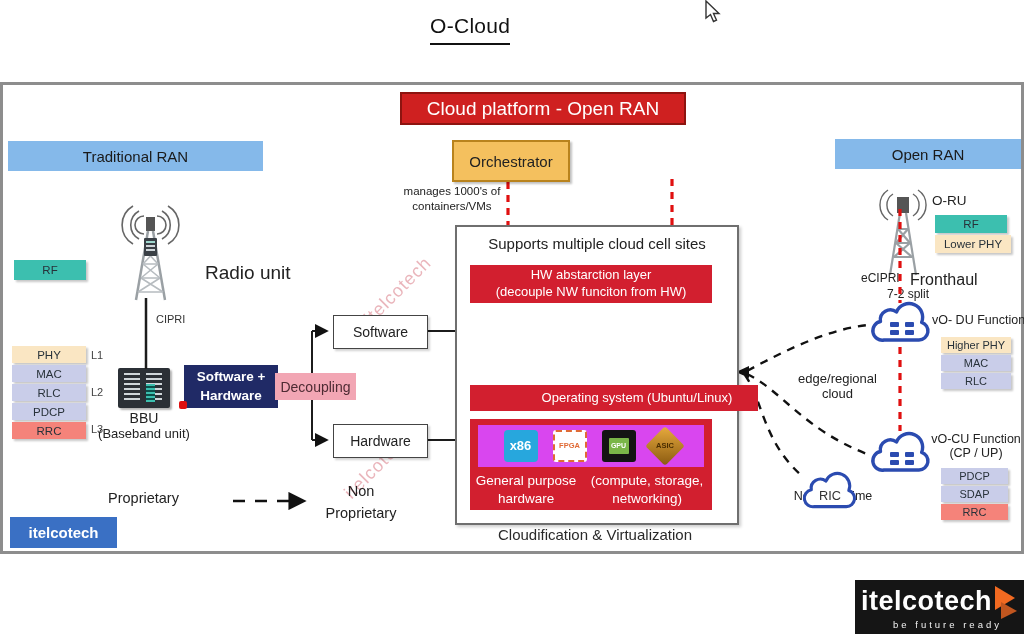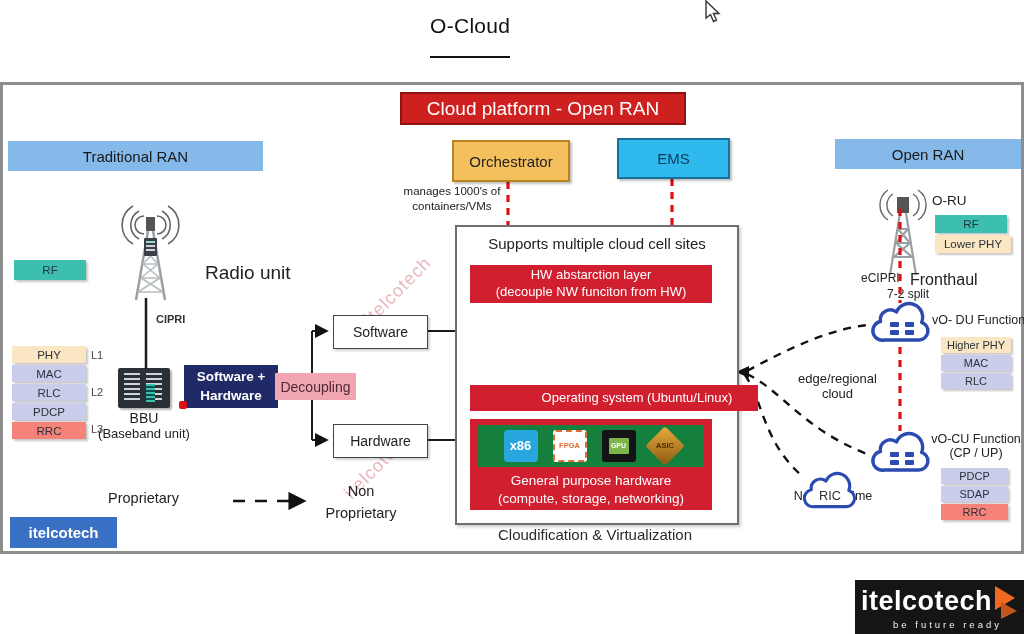--- a/index.html
+++ b/index.html
@@ -1,41 +1,41 @@
 <!DOCTYPE html>
 <html><head>
 <meta charset="utf-8">
 <style>
   html,body{margin:0;padding:0;background:#fff;}
   .stage{position:relative;width:1024px;height:634px;background:#fff;overflow:hidden;
          font-family:"Liberation Sans","DejaVu Sans",sans-serif;color:#222;}
   .abs{position:absolute;}
   .ctr{display:flex;align-items:center;justify-content:center;text-align:center;}
-  .page-title{font-size:21px;color:#111;border-bottom:2px solid #111;padding-bottom:18px;letter-spacing:.3px;}
+  .page-title{font-size:21px;color:#111;border-bottom:2px solid #111;padding-bottom:5px;letter-spacing:.3px;}
   .slide{position:absolute;left:0;top:82px;width:1018px;height:466px;background:#fff;
          border:3px solid #8d8d8d;}
   .banner{background:#cf2020;border:2px solid #8d1410;color:#fff;font-size:19px;}
   .hdr{background:#85b9ea;font-size:15px;color:#1a1a1a;}
   .tag{font-size:11.5px;color:#28323a;box-shadow:2px 2px 2px rgba(0,0,0,.22);}
   .teal{background:#3cbfaf;}
   .tan{background:#fae6c3;}
   .lav{background:#c9cde9;}
   .salmon{background:#f5837a;}
   .lvl{font-size:11px;color:#444;}
   .navybox{background:#202a66;color:#fff;font-size:13.5px;font-weight:bold;line-height:1.35;}
   .pinkbox{background:#f2a6b4;color:#4e2b33;font-size:14px;}
   .wirebox{background:#fff;border:1.5px solid #444;font-size:14px;box-shadow:2px 2px 2px rgba(0,0,0,.18);}
   .central{background:#fff;border:2px solid #6f6f6f;box-shadow:2px 2px 3px rgba(0,0,0,.2);}
   .redbox{background:#d21f2f;color:#fff;line-height:1.3;font-size:13px;}
   .orch{background:#f4c05e;border:2px solid #b9831d;font-size:15px;color:#222;box-shadow:2px 2px 2px rgba(0,0,0,.25);}
   .ems{background:#2fb9ec;border:2px solid #16709c;font-size:15px;color:#0e3a5e;box-shadow:2px 2px 2px rgba(0,0,0,.25);}
   .small{font-size:11.5px;line-height:1.3;}
   .bluebrand{background:#3a70c4;color:#fff;font-size:15px;font-weight:bold;}
   .wm{font-size:18px;color:rgba(216,120,132,.55);transform:rotate(-45deg);white-space:nowrap;letter-spacing:1px;}
-  .chipstrip{background:#15803d;display:flex;gap:15px;align-items:center;justify-content:center;}
+  .chipstrip{background:#d946ef;display:flex;gap:15px;align-items:center;justify-content:center;}
   .chip{width:34px;height:32px;border-radius:4px;}
   .chip-x86{background:#27a7dd;color:#fff;font-weight:bold;font-size:13px;}
   .chip-fpga{background:#fff;border:2px dashed #e06a35;color:#e06a35;font-size:7.5px;font-weight:bold;width:30px;height:28px;border-radius:3px;}
   .chip-gpu{background:#141414;border-radius:3px;}
   .chip-gpu span{background:#7ab648;color:#fff;font-size:7px;font-weight:bold;width:20px;height:16px;display:flex;align-items:center;justify-content:center;border-radius:1px;}
   .chip-asic{width:28px;height:28px;transform:rotate(45deg);background:linear-gradient(135deg,#e8ab3e,#8a5a10);border-radius:3px;}
   .chip-asic span{transform:rotate(-45deg);font-size:7.5px;font-weight:bold;color:#4a2d00;}
   .bbu-icon{background:#2b3036;border-radius:2px;position:relative;box-shadow:2px 2px 2px rgba(0,0,0,.3);}
   .bbu-icon .col{position:absolute;top:5px;bottom:5px;width:16px;
      background:repeating-linear-gradient(180deg,#cfd6da 0 2px,transparent 2px 5px);}
@@ -114,21 +114,21 @@
         <path d="M37 48 L48 48 M35 62 L50 62 M33 76 L52 76 M30 90 L55 90"></path>
         <path d="M37 48 L50 62 M48 48 L35 62 M35 62 L52 76 M50 62 L33 76 M33 76 L55 90 M52 76 L30 90"></path>
       </g>
       <rect x="36" y="36" width="13" height="18" rx="1" fill="#3a4046"></rect>
       <rect x="38" y="39" width="9" height="2" fill="#9fd8cf"></rect>
         <rect x="38" y="43" width="9" height="2" fill="#cfd6da"></rect>
         <rect x="38" y="47" width="9" height="2" fill="#cfd6da"></rect>
     </svg>
     <div class="abs" style="left:202px;top:177px;font-size:19px;">Radio unit</div>
     <div class="abs ctr tag teal" style="left:11px;top:175px;width:72px;height:20px;">RF</div>
-    <div class="abs" style="left:153px;top:228px;font-size:11px;color:#333;font-weight:bold;">CIPRI</div>
+    <div class="abs" style="left:153px;top:228px;font-size:11px;color:#333;">CIPRI</div>
 
     <div class="abs ctr tag tan" style="left:9px;top:261px;width:74px;height:17px;">PHY</div>
     <div class="abs ctr tag lav" style="left:9px;top:280px;width:74px;height:17px;">MAC</div>
     <div class="abs ctr tag lav" style="left:9px;top:299px;width:74px;height:17px;">RLC</div>
     <div class="abs ctr tag lav" style="left:9px;top:318px;width:74px;height:17px;">PDCP</div>
     <div class="abs ctr tag salmon" style="left:9px;top:337px;width:74px;height:17px;">RRC</div>
     <div class="abs lvl" style="left:88px;top:264px;">L1</div>
     <div class="abs lvl" style="left:88px;top:301px;">L2</div>
     <div class="abs lvl" style="left:88px;top:338px;">L3</div>
 
@@ -143,21 +143,20 @@
     <div class="abs ctr navybox" style="left:181px;top:280px;width:94px;height:43px;z-index:2;">
       <div><span>Software +</span><br>
            <span>Hardware</span></div>
     </div>
     <div class="abs" style="left:176px;top:316px;width:8px;height:8px;background:#e01010;border-radius:2px;z-index:3;"></div>
     <div class="abs ctr pinkbox" style="left:272px;top:288px;width:81px;height:27px;z-index:3;">Decoupling</div>
     <div class="abs ctr wirebox" style="left:330px;top:230px;width:93px;height:32px;z-index:2;">Software</div>
     <div class="abs ctr wirebox" style="left:330px;top:339px;width:93px;height:32px;z-index:2;">Hardware</div>
 
     <div class="abs ctr orch" style="left:449px;top:55px;width:114px;height:38px;z-index:2;">Orchestrator</div>
-    <div class="abs ctr ems" style="left:614px;top:53px;width:109px;height:37px;z-index:2;">EMS</div>
     <div class="abs small" style="left:388px;top:99px;width:122px;text-align:center;">
       <span>manages 1000's of</span><br>
       <span>containers/VMs</span>
     </div>
 
     <div class="abs central" style="left:452px;top:140px;width:280px;height:296px;z-index:2;">
       <div class="abs ctr" style="left:0;top:8px;width:100%;font-size:15px;">Supports multiple cloud cell sites</div>
       <div class="abs ctr redbox" style="left:13px;top:38px;width:242px;height:38px;">
         <div><span>HW abstarction layer</span><br>
              <span>(decouple NW funciton from HW)</span></div>
@@ -167,21 +166,21 @@
         <div class="chipstrip" style="margin:6px 8px 5px;height:42px;">
           <div class="ctr chip chip-x86">x86</div>
           <div class="ctr chip-fpga">FPGA</div>
           <div class="ctr chip chip-gpu">
               <span>GPU</span>
             </div>
           <div class="ctr chip-asic">
               <span>ASIC</span>
             </div>
         </div>
-        <div class="ctr" style="flex-direction:column;font-size:13.5px;">
+        <div class="ctr" style="flex-direction:row;font-size:13.5px;">
           <span>General purpose hardware</span>
           <span>(compute, storage, networking)</span>
         </div>
       </div>
     </div>
     <div class="abs ctr" style="left:452px;top:441px;width:280px;font-size:15px;color:#2a2a2a;">Cloudification &amp; Virtualization</div>
 
     <svg class="abs" style="left:868px;top:100px;" width="64" height="92" viewBox="0 0 64 92">
       <g stroke="#666" stroke-width="1.4" fill="none">
         <path d="M22 9 A13 13 0 0 0 22 31"></path>

